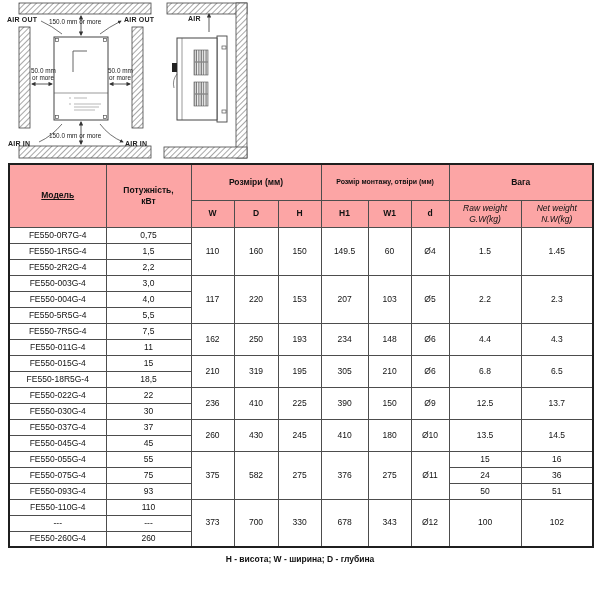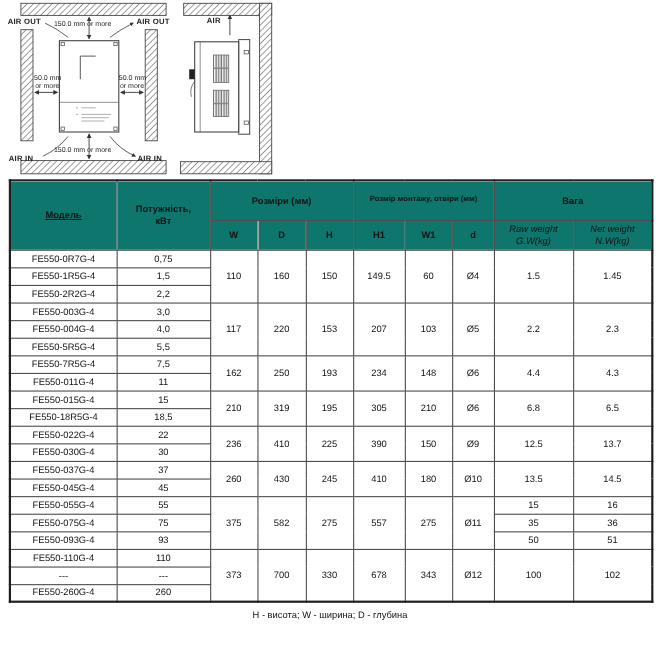--- a/index.html
+++ b/index.html
@@ -30,38 +30,38 @@
   table.spec th, table.spec td {
     border: 1px solid #4d4d4d;
     text-align: center;
     vertical-align: middle;
     padding: 0 1px;
     font-size: 8.5px;
     line-height: 1.25;
     overflow: hidden;
     white-space: nowrap;
   }
-  table.spec thead th { background: #0f766e; }
+  table.spec thead th { background: #fca5a5; }
   tr.hdr-top { height: 36px; }
   tr.hdr-sub { height: 27px; }
   th.model-h, th.power-h {
     text-align: left; font-weight: bold; font-size: 9px;
   }
   th.model-h { padding-left: 12px; text-decoration: underline; }
   th.power-h { padding-left: 7px; }
   th.group-h { font-weight: bold; font-size: 9px; }
   th.group-h.mount { font-size: 7px; }
   th.sub-h { font-weight: bold; font-size: 8.5px; }
   th.sub-h.weight-sub { font-weight: normal; white-space: normal; font-style: italic; }
   tbody td { height: 16px; background: #fff; }
   .footnote {
     width: 600px;
     text-align: center;
     font-size: 8.5px;
-    font-weight: normal;
+    font-weight: bold;
     margin-top: 6px;
   }
 </style>
 </head>
 <body>
 
 <div class="diagram-section">
 
   <svg id="front-svg" width="152" height="163" viewBox="0 0 152 163">
     <defs>
@@ -293,30 +293,30 @@
       <tr>
         <td>FE550-045G-4</td>
         <td>45</td>
       </tr>
       <tr>
         <td>FE550-055G-4</td>
         <td>55</td>
         <td rowspan="3">375</td>
         <td rowspan="3">582</td>
         <td rowspan="3">275</td>
-        <td rowspan="3">557</td>
+        <td rowspan="3">376</td>
         <td rowspan="3">275</td>
         <td rowspan="3">Ø11</td>
         <td>15</td>
         <td>16</td>
       </tr>
       <tr>
         <td>FE550-075G-4</td>
         <td>75</td>
-        <td>35</td>
+        <td>24</td>
         <td>36</td>
       </tr>
       <tr>
         <td>FE550-093G-4</td>
         <td>93</td>
         <td>50</td>
         <td>51</td>
       </tr>
       <tr>
         <td>FE550-110G-4</td>

